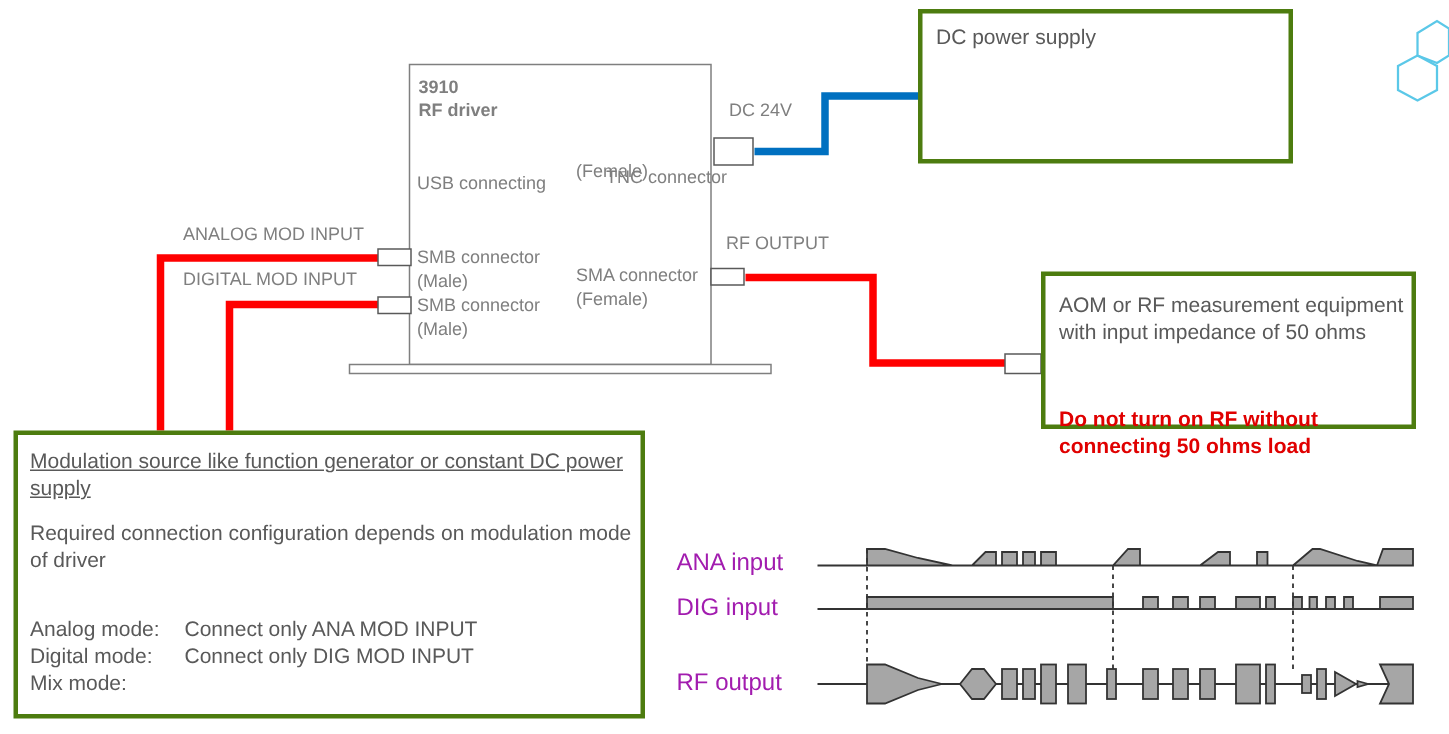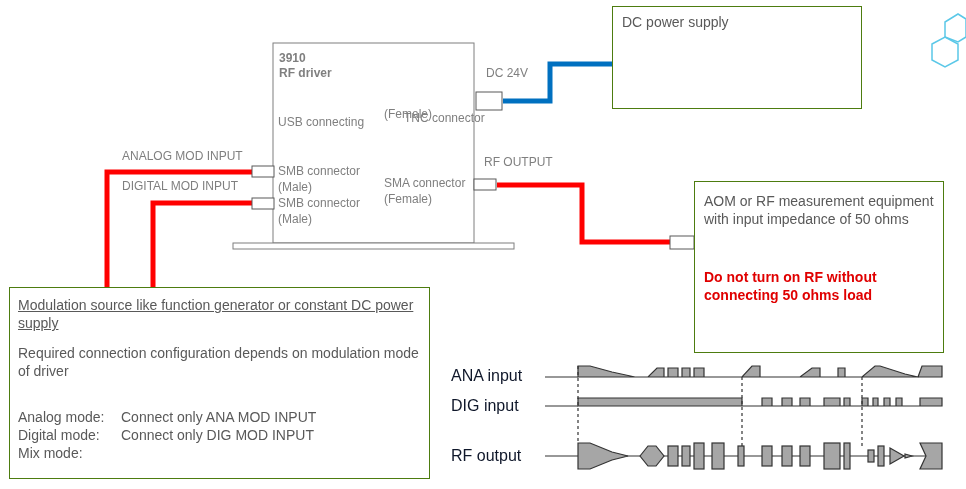--- a/index.html
+++ b/index.html
@@ -1,23 +1,23 @@
 <!DOCTYPE html>
 <html><head>
 <meta charset="utf-8">
 <style>
   html,body{margin:0;padding:0;background:#fff;}
   body{width:966px;height:489px;position:relative;overflow:hidden;font-family:"Liberation Sans",sans-serif;color:#595959;}
   svg{position:absolute;left:0;top:0;}
   .t{position:absolute;font-size:12px;line-height:15px;color:#7f7f7f;white-space:nowrap;}
-  .box{position:absolute;border:1px solid #4d7c0f;background:#fff;box-sizing:border-box;}
+  .box{position:absolute;border:3px solid #4d7c0f;background:#fff;box-sizing:border-box;}
   .boxtext{position:absolute;font-size:14px;line-height:18px;color:#595959;}
   .bold{font-weight:bold;}
   .red{color:#e00000;font-weight:bold;}
-  .sig{position:absolute;font-size:16px;color:#0f172a;white-space:nowrap;}
+  .sig{position:absolute;font-size:16px;color:#a21caf;white-space:nowrap;}
 </style>
 </head>
 <body>
 
 <svg width="966" height="489">
 
   <g stroke="#5bc8e8" stroke-width="1.5" fill="none">
     <polygon points="945,22 958,14 966,19 966,37 958,42 945,37"></polygon>
     <polygon points="932,44 945,37 958,44 958,60 945,67 932,60"></polygon>
   </g>
@@ -85,21 +85,21 @@
 
 <div class="t" style="left:486px;top:66px;">DC 24V</div>
 <div class="t" style="left:484px;top:155px;">RF OUTPUT</div>
 <div class="t" style="left:122px;top:149px;">ANALOG MOD INPUT</div>
 <div class="t" style="left:122px;top:179px;">DIGITAL  MOD INPUT</div>
 
 <div class="box" style="left:612px;top:6px;width:250px;height:103px;">
   <div class="boxtext" style="left:9px;top:6px;width:230px;">DC power supply</div>
 </div>
 
-<div class="box" style="left:694px;top:181px;width:250px;height:172px;">
+<div class="box" style="left:694px;top:181px;width:250px;height:105px;">
   <div class="boxtext" style="left:9px;top:10px;width:235px;">AOM or RF measurement equipment with input impedance of 50 ohms</div>
   <div class="boxtext red" style="left:9px;top:86px;width:235px;">Do not turn on RF without connecting 50 ohms load</div>
 </div>
 
 <div class="box" style="left:9px;top:287px;width:421px;height:192px;">
   <div class="boxtext" style="left:8px;top:8px;width:405px;text-decoration:underline;">Modulation source like function generator or constant DC power supply</div>
   <div class="boxtext" style="left:8px;top:56px;width:405px;">Required connection configuration depends on modulation mode of driver</div>
   <div class="boxtext" style="left:8px;top:120px;">Analog mode:</div>
   <div class="boxtext" style="left:111px;top:120px;">Connect only ANA MOD INPUT</div>
   <div class="boxtext" style="left:8px;top:138px;">Digital mode:</div>

